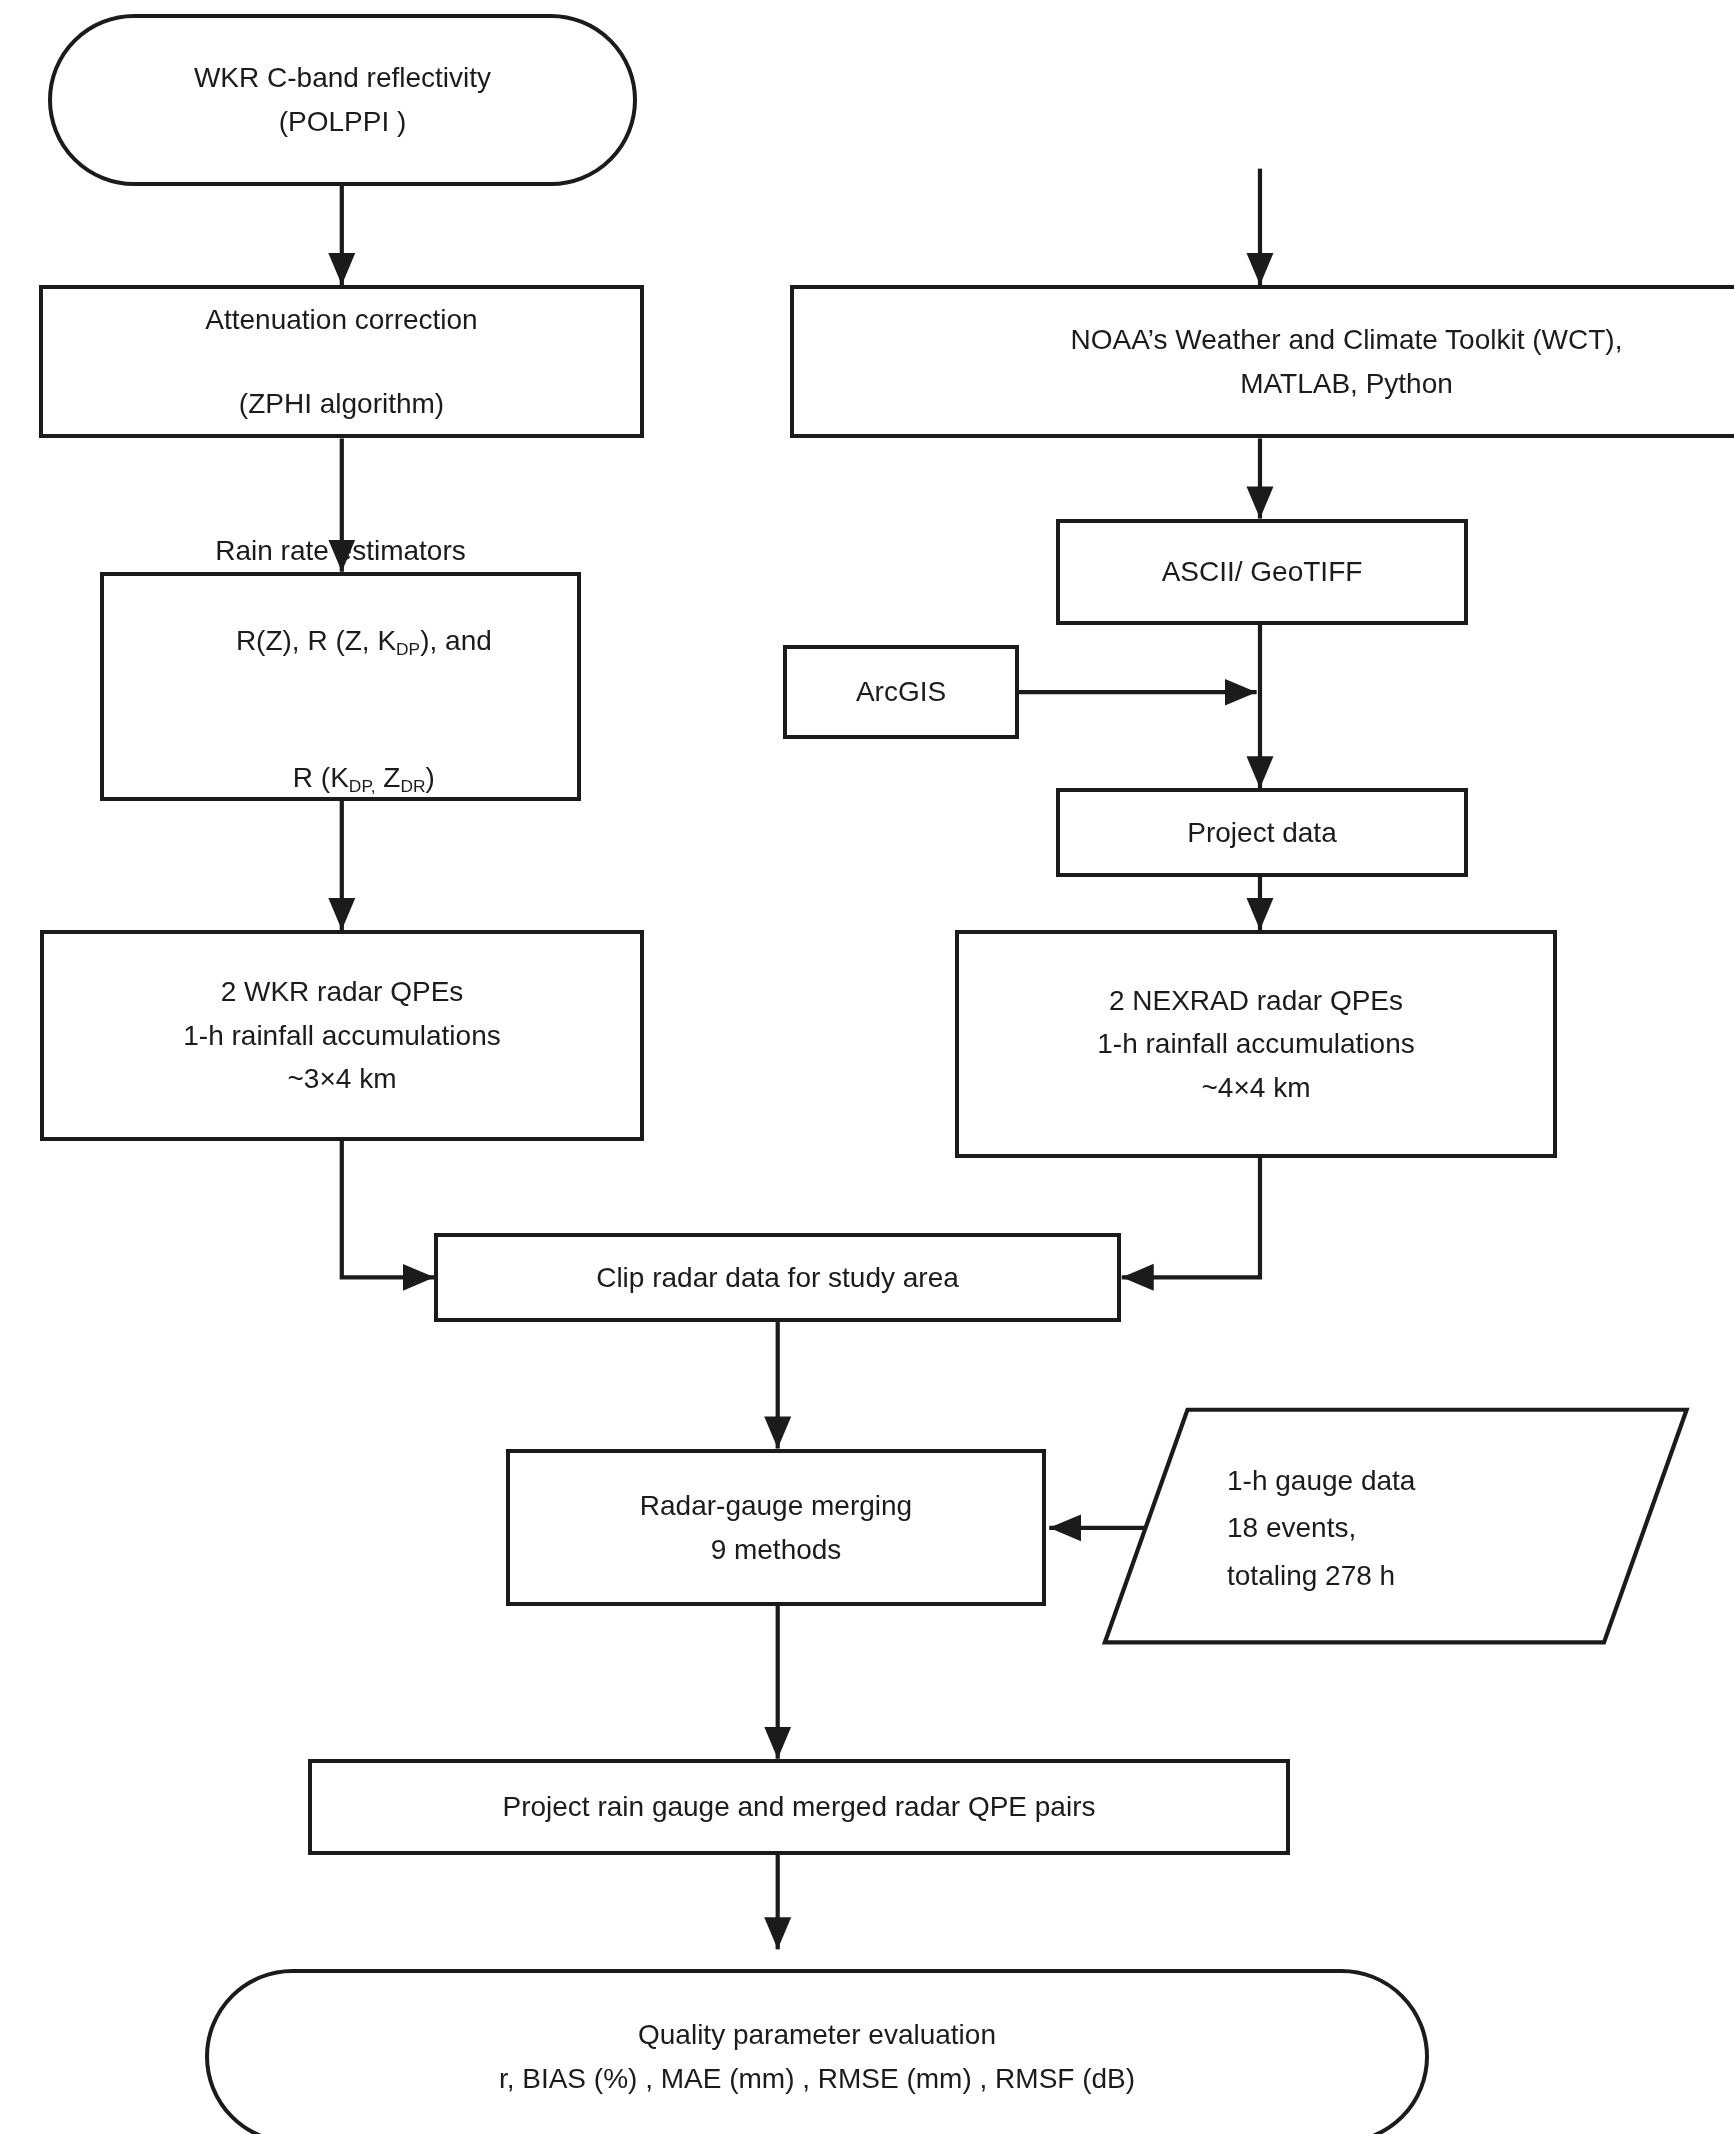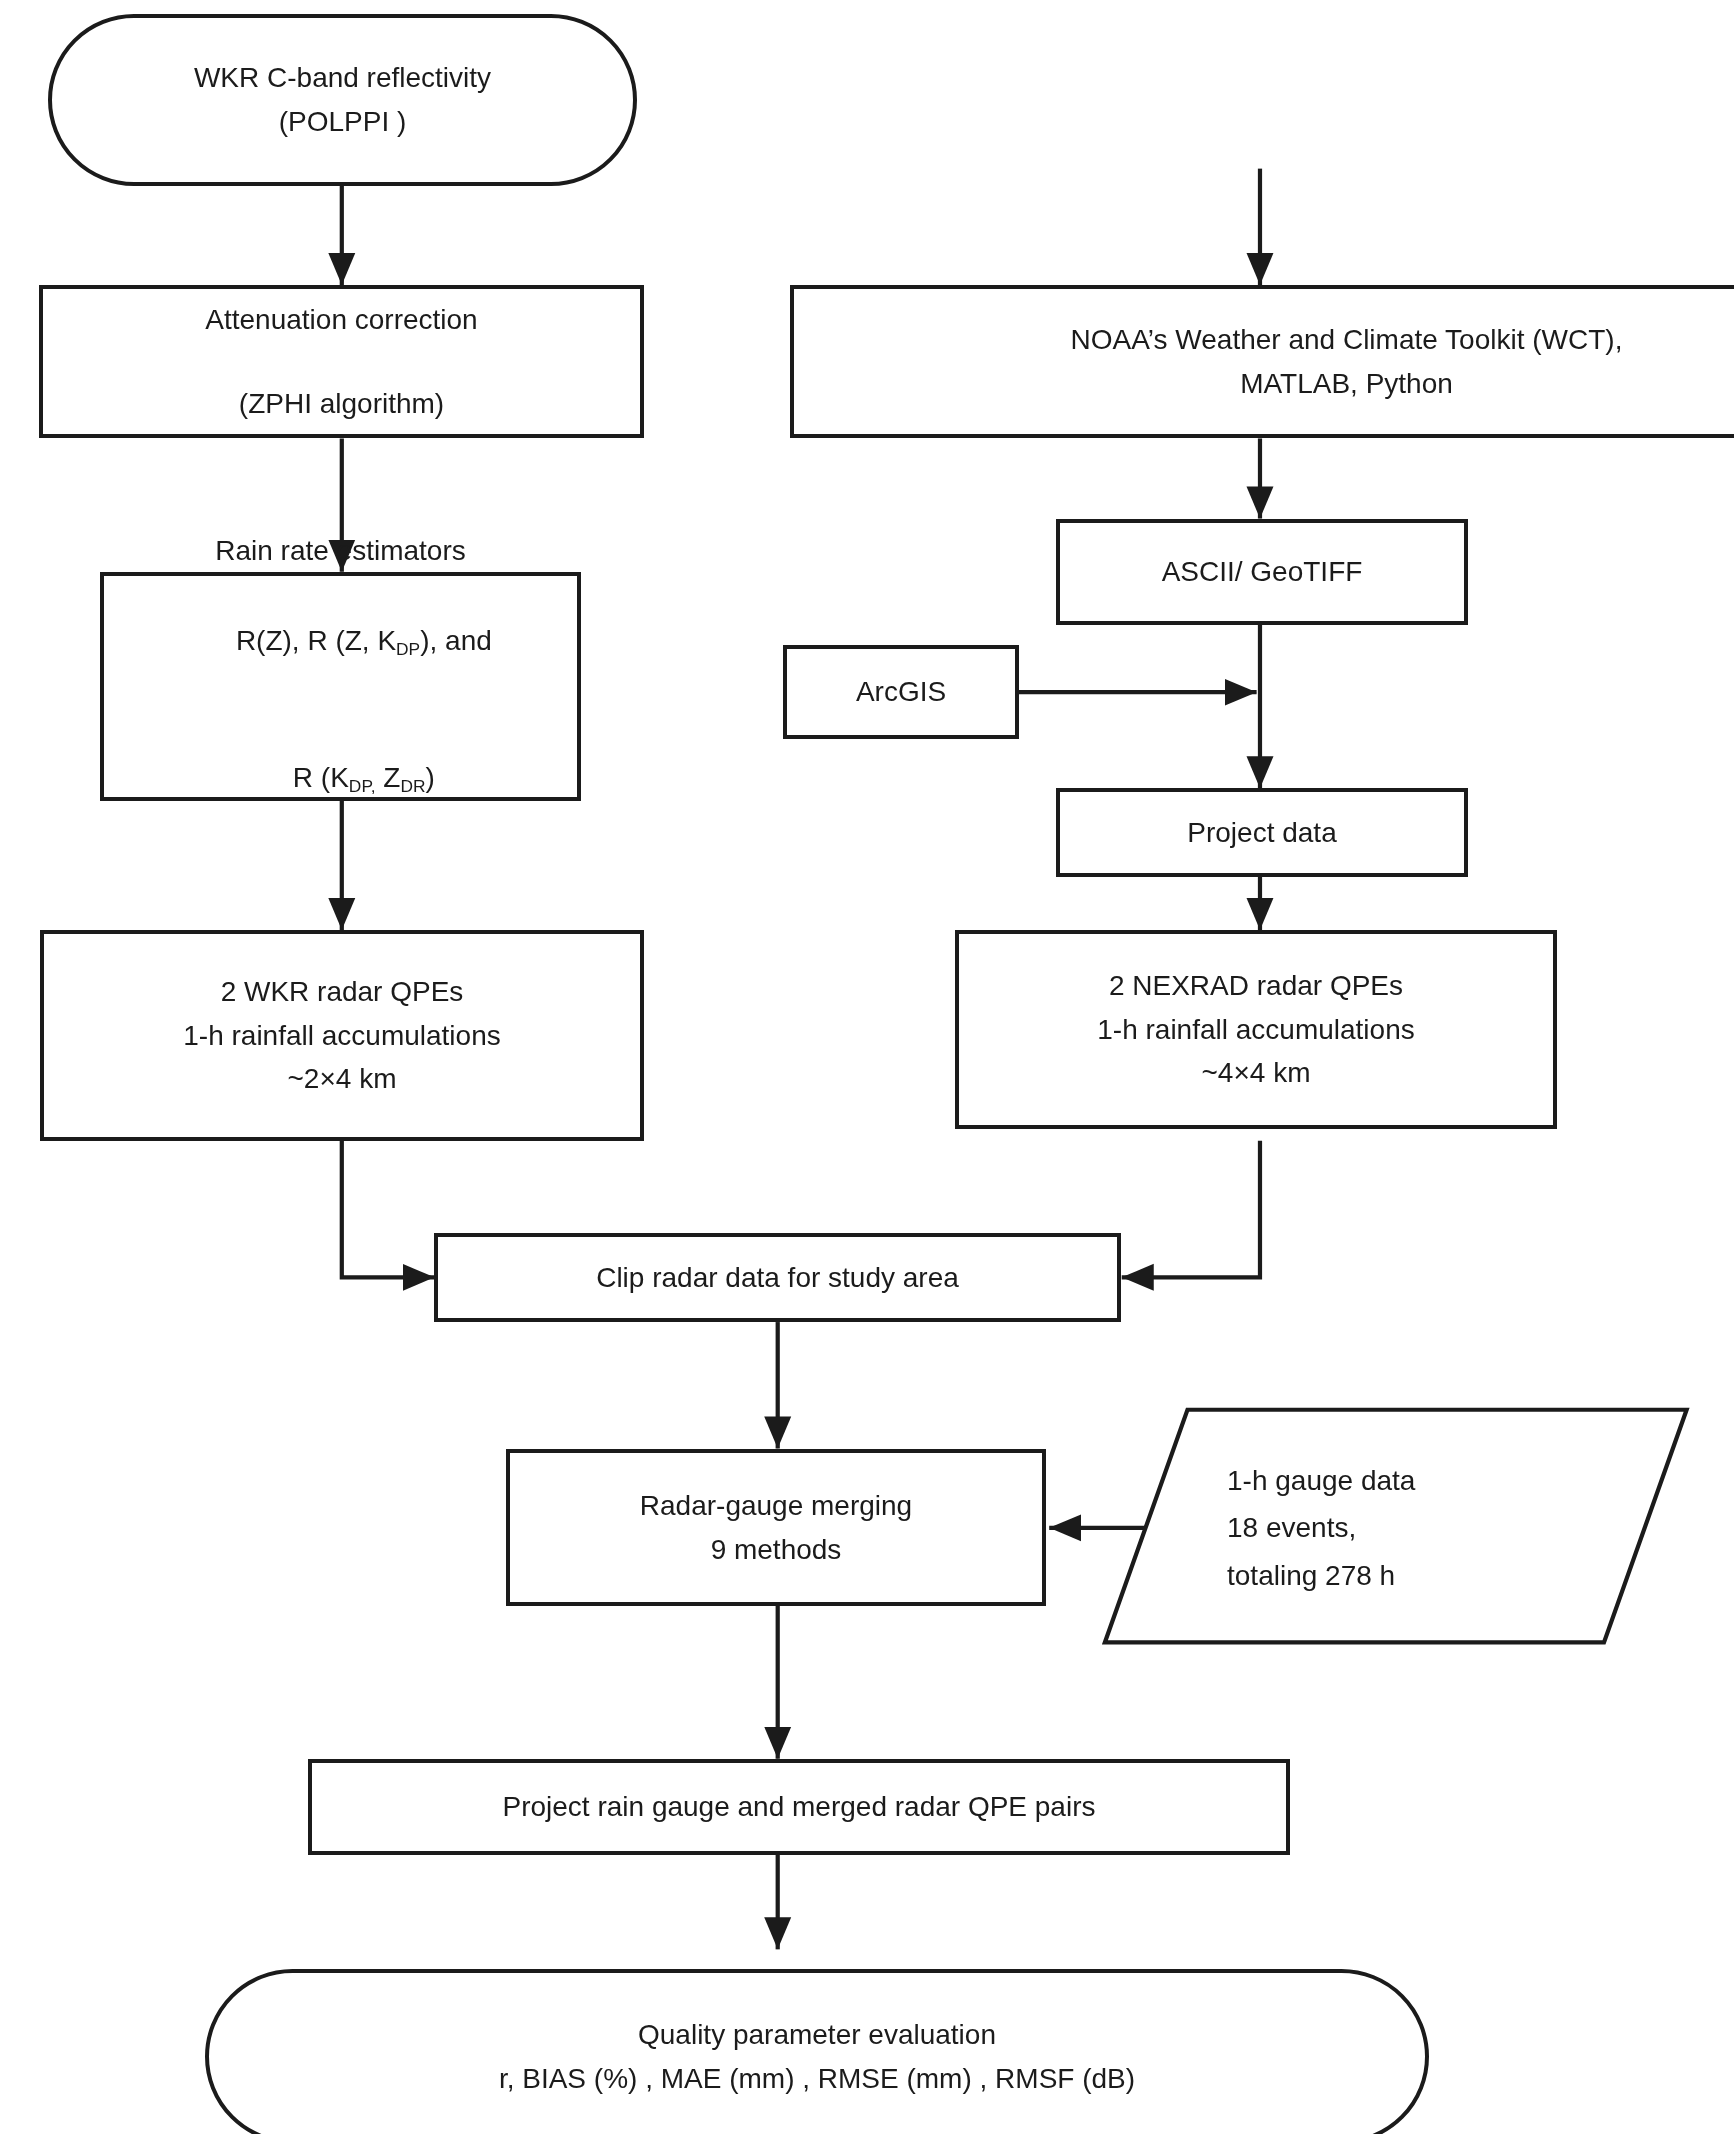--- a/index.html
+++ b/index.html
@@ -29,21 +29,21 @@
   
   #n-wkr-source   { left:48px;   top:13.5px;   width:589px;  height:172px; border-radius:86px; }
   #n-nexrad-source{ left:984px; top:13.5px;   width:580px;  height:157px; border-radius:79px; }
   #n-attenuation  { left:39px;   top:285px;  width:605px;  height:153px;gap:40px; }
   #n-noaa         { left:790px;  top:285px;  width:1113px; height:153px; }
   #n-ascii        { left:1056px; top:519px;  width:412px;  height:106px; }
   #n-rain-rate    { left:100px;  top:572px;  width:481px;  height:229px; line-height:1.62; }
   #n-arcgis       { left:783px;  top:645px;  width:236px;  height:94px; }
   #n-project      { left:1056px; top:788px;  width:412px;  height:89px; }
   #n-wkr-qpe      { left:40px;   top:930px; width:604px;  height:211px; }
-  #n-nexrad-qpe   { left:955px; top:930px; width:602px;  height:199px; }
+  #n-nexrad-qpe   { left:955px; top:930px; width:602px;  height:228px; }
   #n-clip         { left:434px;  top:1233px; width:687px;  height:89px; }
   #n-merge        { left:506px;  top:1449px; width:540px;  height:157px; }
   #n-gauge-text   { left:1227px; top:1427px; width:396px;  height:202px; line-height:1.68; justify-content:center; }
   #n-identify     { left:308px;  top:1759px; width:982px; height:96px; }
   #n-quality      { left:205px;  top:1950px; width:1224px; height:175px; border-radius:88px;margin-top:19px; }
 </style>
 </head>
 <body>
 
 <div class="canvas">
@@ -107,21 +107,21 @@
     <div class="line">ArcGIS</div>
   </div>
 
   <div class="node rect" id="n-project">
     <div class="line">Project data</div>
   </div>
 
   <div class="node rect" id="n-wkr-qpe">
     <div class="line">2 WKR radar QPEs</div>
     <div class="line">1-h rainfall accumulations</div>
-    <div class="line">~2×4 km</div>
+    <div class="line">~3×4 km</div>
   </div>
 
   <div class="node rect" id="n-nexrad-qpe">
     <div class="line">2 NEXRAD radar QPEs</div>
     <div class="line">1-h rainfall accumulations</div>
     <div class="line">~4×4 km</div>
   </div>
 
   <div class="node rect" id="n-clip">
     <div class="line">Clip radar data for study area</div>

